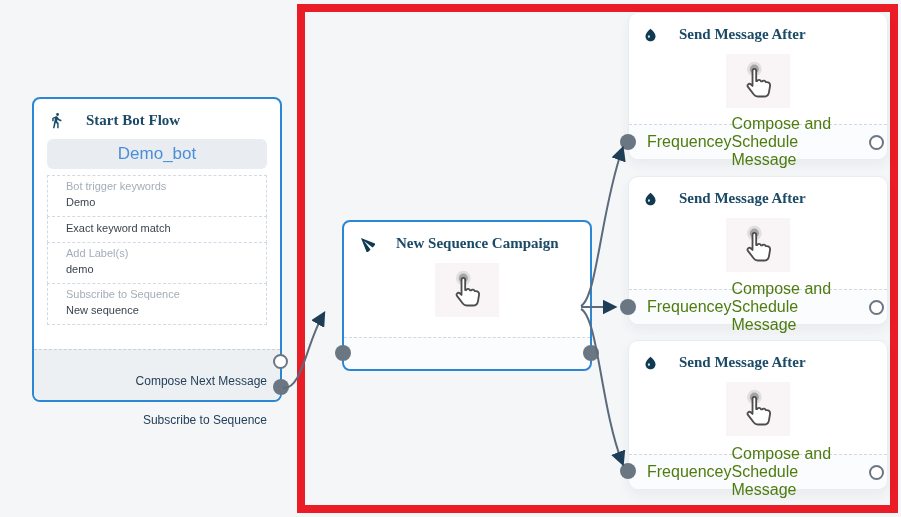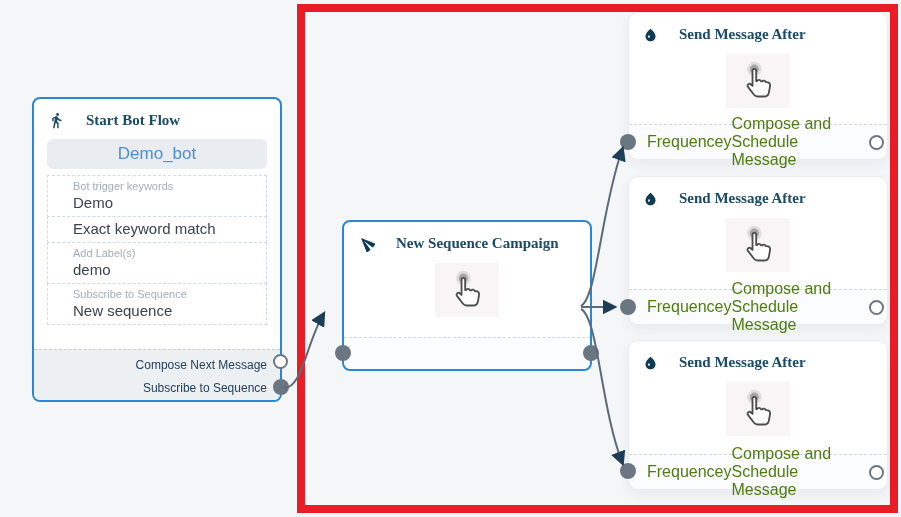--- a/index.html
+++ b/index.html
@@ -31,32 +31,32 @@
   .node-header svg { flex: 0 0 auto; }
 
   
   .node-start { left: 32px; top: 97px; width: 250px; height: 305px; }
   .bot-name-btn {
     margin: 3px 13px 7px 13px; background: #e9edf2; color: #4a8fd6;
     border: none; border-radius: 6px; font-size: 17px; text-align: center;
     padding: 5px 4px; font-family: inherit; cursor: pointer; display: block; width: calc(100% - 26px);
   }
   .fields { margin: 0 13px; }
-  .field { border: 1px dashed #cfdbe8; padding: 3px 9px 5px 25px; margin-top: -1px; background: #fff; }
+  .field { border: 1px dashed #cfdbe8; padding: 3px 9px 5px 18px; margin-top: -1px; background: #fff; }
   .field-label { font-size: 11px; color: #a3adb8; line-height: 15px; }
-  .field-value { font-size: 15px; color: #39434f; line-height: 17px; }
+  .field-value { font-size: 11px; color: #39434f; line-height: 17px; }
 
   .start-footer {
     position: absolute; left: 0; right: 0; bottom: 0; top: 250px;
     background: #edf0f3; border-top: 1px dashed #c9cfd6;
     border-radius: 0 0 6px 6px;
     padding: 7px 13px; display: flex; flex-direction: column; gap: 6px;
     text-align: right;
   }
-  .out-row { font-size: 12px; color: #24405a; line-height: 17px; }
+  .out-row { font-size: 12px; color: #24405a; line-height: 17px; margin-top: 16px; }
 
   
   .node-campaign { left: 342px; top: 176px; width: 250px; height: 151px; margin-top: 44px; }
   .campaign-footer, .send-footer {
     position: absolute; left: 0; right: 0; bottom: 0;
     border-top: 1px dashed #d3d8de;
     display: flex; align-items: center; justify-content: space-between;
     font-size: 16px; color: #4d7c0f; background: #fbfcfd;
     border-radius: 0 0 8px 8px;
   }

